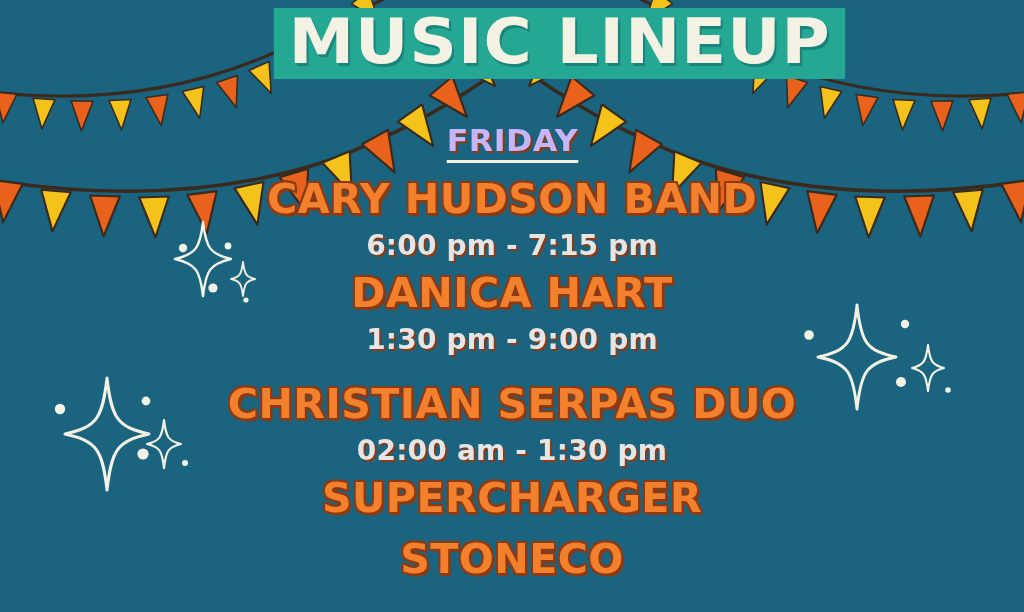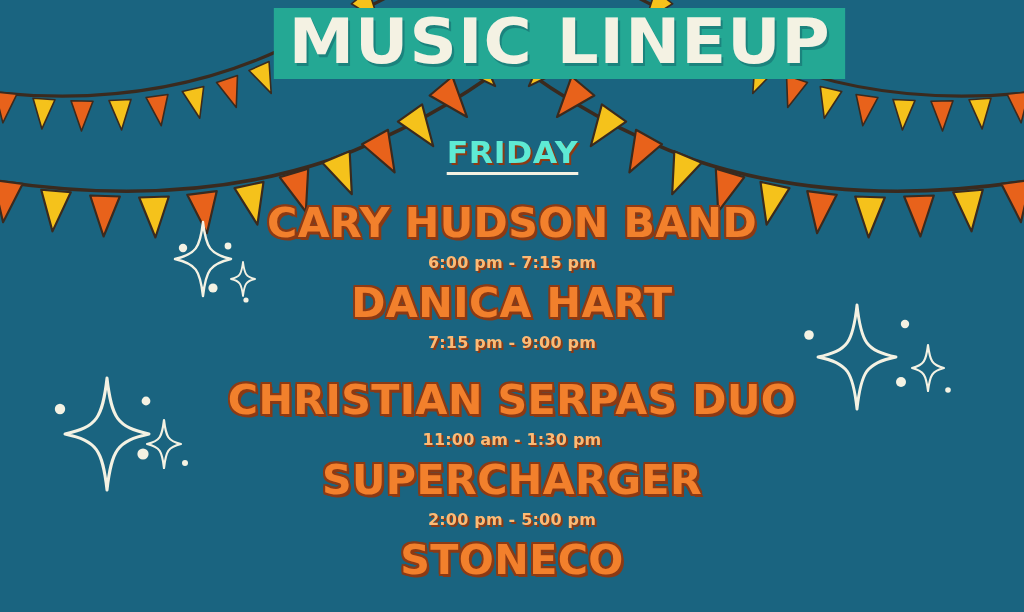--- a/index.html
+++ b/index.html
@@ -84,27 +84,27 @@
   .lineup {
     position: absolute;
     left: 0;
     top: 118px;
     width: 1024px;
     text-align: center;
     z-index: 4;
   }
 
   .day {
-    color: #5eead4;
+    color: #c4b5fd;
     font-size: 31px;
     font-weight: 700;
     font-family: "DejaVu Sans", sans-serif;
     letter-spacing: 0.5px;
     text-shadow: 2px 2px 0 #8c3a14;
-    margin: 16px;
+    margin: 4px;
     padding: 0;
     display: block;
   }
   .day span {
     display: inline-block;
     border-bottom: 3px solid #f4f2e3;
     padding-bottom: 2px;
     transform: scaleX(1.02);
   }
 
@@ -123,22 +123,22 @@
       -1.6px  1.6px 0 #8c3a14,
        1.6px  1.6px 0 #8c3a14,
        0     -1.8px 0 #8c3a14,
        0      1.8px 0 #8c3a14,
       -1.8px  0    0 #8c3a14,
        1.8px  0    0 #8c3a14,
        2.5px  3px  0 #8c3a14;
   }
 
   .time {
-    color: #fdba74;
-    font-size: 16px;
+    color: #e5e5e5;
+    font-size: 28px;
     font-weight: 700;
     font-family: "DejaVu Sans", sans-serif;
     letter-spacing: 0.2px;
     margin: 0;
     display: block;
     text-shadow: 2px 2px 0 #8c3a14;
   }
 
   .gap-day   { height: 16px; }
   .sp-a      { height: 9px; }
@@ -368,30 +368,29 @@
   <div class="lineup">
 
     <div class="day"><span>FRIDAY</span></div>
     <div class="sp-a"></div>
     <div class="act">CARY HUDSON BAND</div>
     <div class="sp-c"></div>
     <div class="time">6:00 pm - 7:15 pm</div>
     <div class="sp-b"></div>
     <div class="act">DANICA HART</div>
     <div class="sp-c"></div>
-    <div class="time">7:15 pm - 9:00 pm</div>
+    <div class="time">1:30 pm - 9:00 pm</div>
 
     <div class="gap-day"></div>
 
     <div class="sp-a"></div>
     <div class="act">CHRISTIAN SERPAS DUO</div>
     <div class="sp-c"></div>
-    <div class="time">11:00 am - 1:30 pm</div>
+    <div class="time">02:00 am - 1:30 pm</div>
     <div class="sp-b"></div>
     <div class="act">SUPERCHARGER</div>
     <div class="sp-c"></div>
-    <div class="time">2:00 pm - 5:00 pm</div>
     <div class="sp-b"></div>
     <div class="act">STONECO</div>
 
   </div>
 
 </div>
 
 </body></html>

